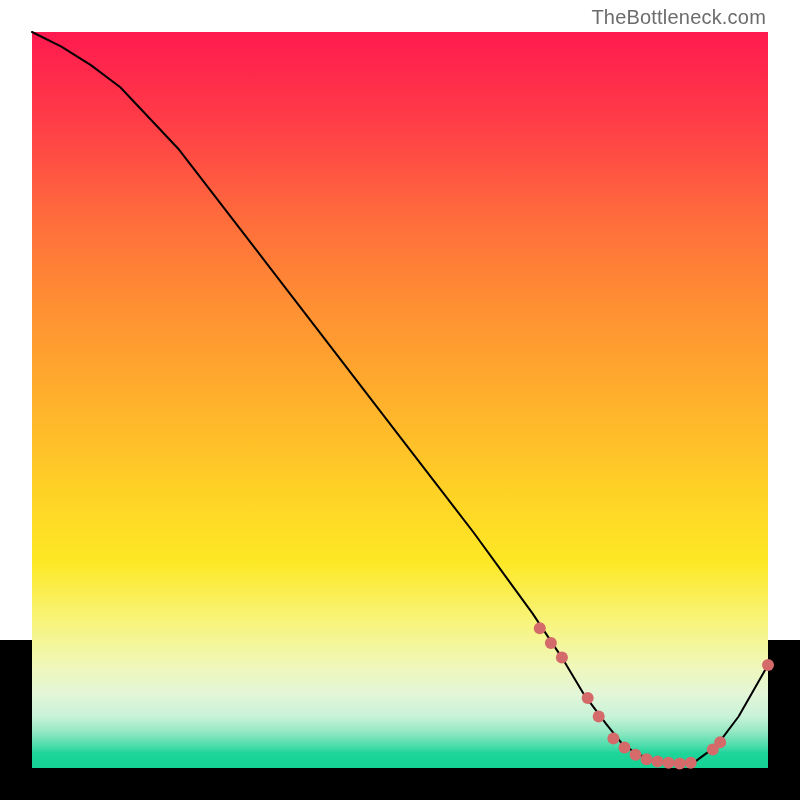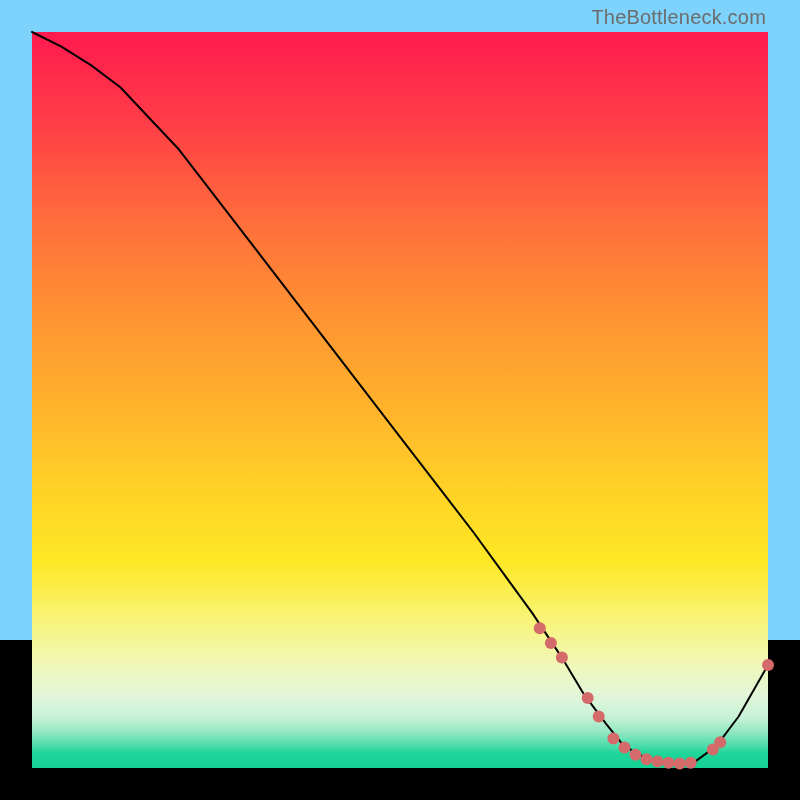--- a/index.html
+++ b/index.html
@@ -10,21 +10,21 @@
     background: #000;
     overflow: hidden;
     font-family: -apple-system, BlinkMacSystemFont, "Segoe UI", Arial, sans-serif;
   }
   .frame {
     position: absolute;
     left: 0;
     top: 0;
     width: 800px;
     height: 640px;
-    background: #7dd3fc;
+    background: #ffffff;
   }
   .plot-area {
     position: absolute;
     left: 32px;
     top: 32px;
     width: 736px;
     height: 736px;
     
     background: linear-gradient(
       to bottom,

